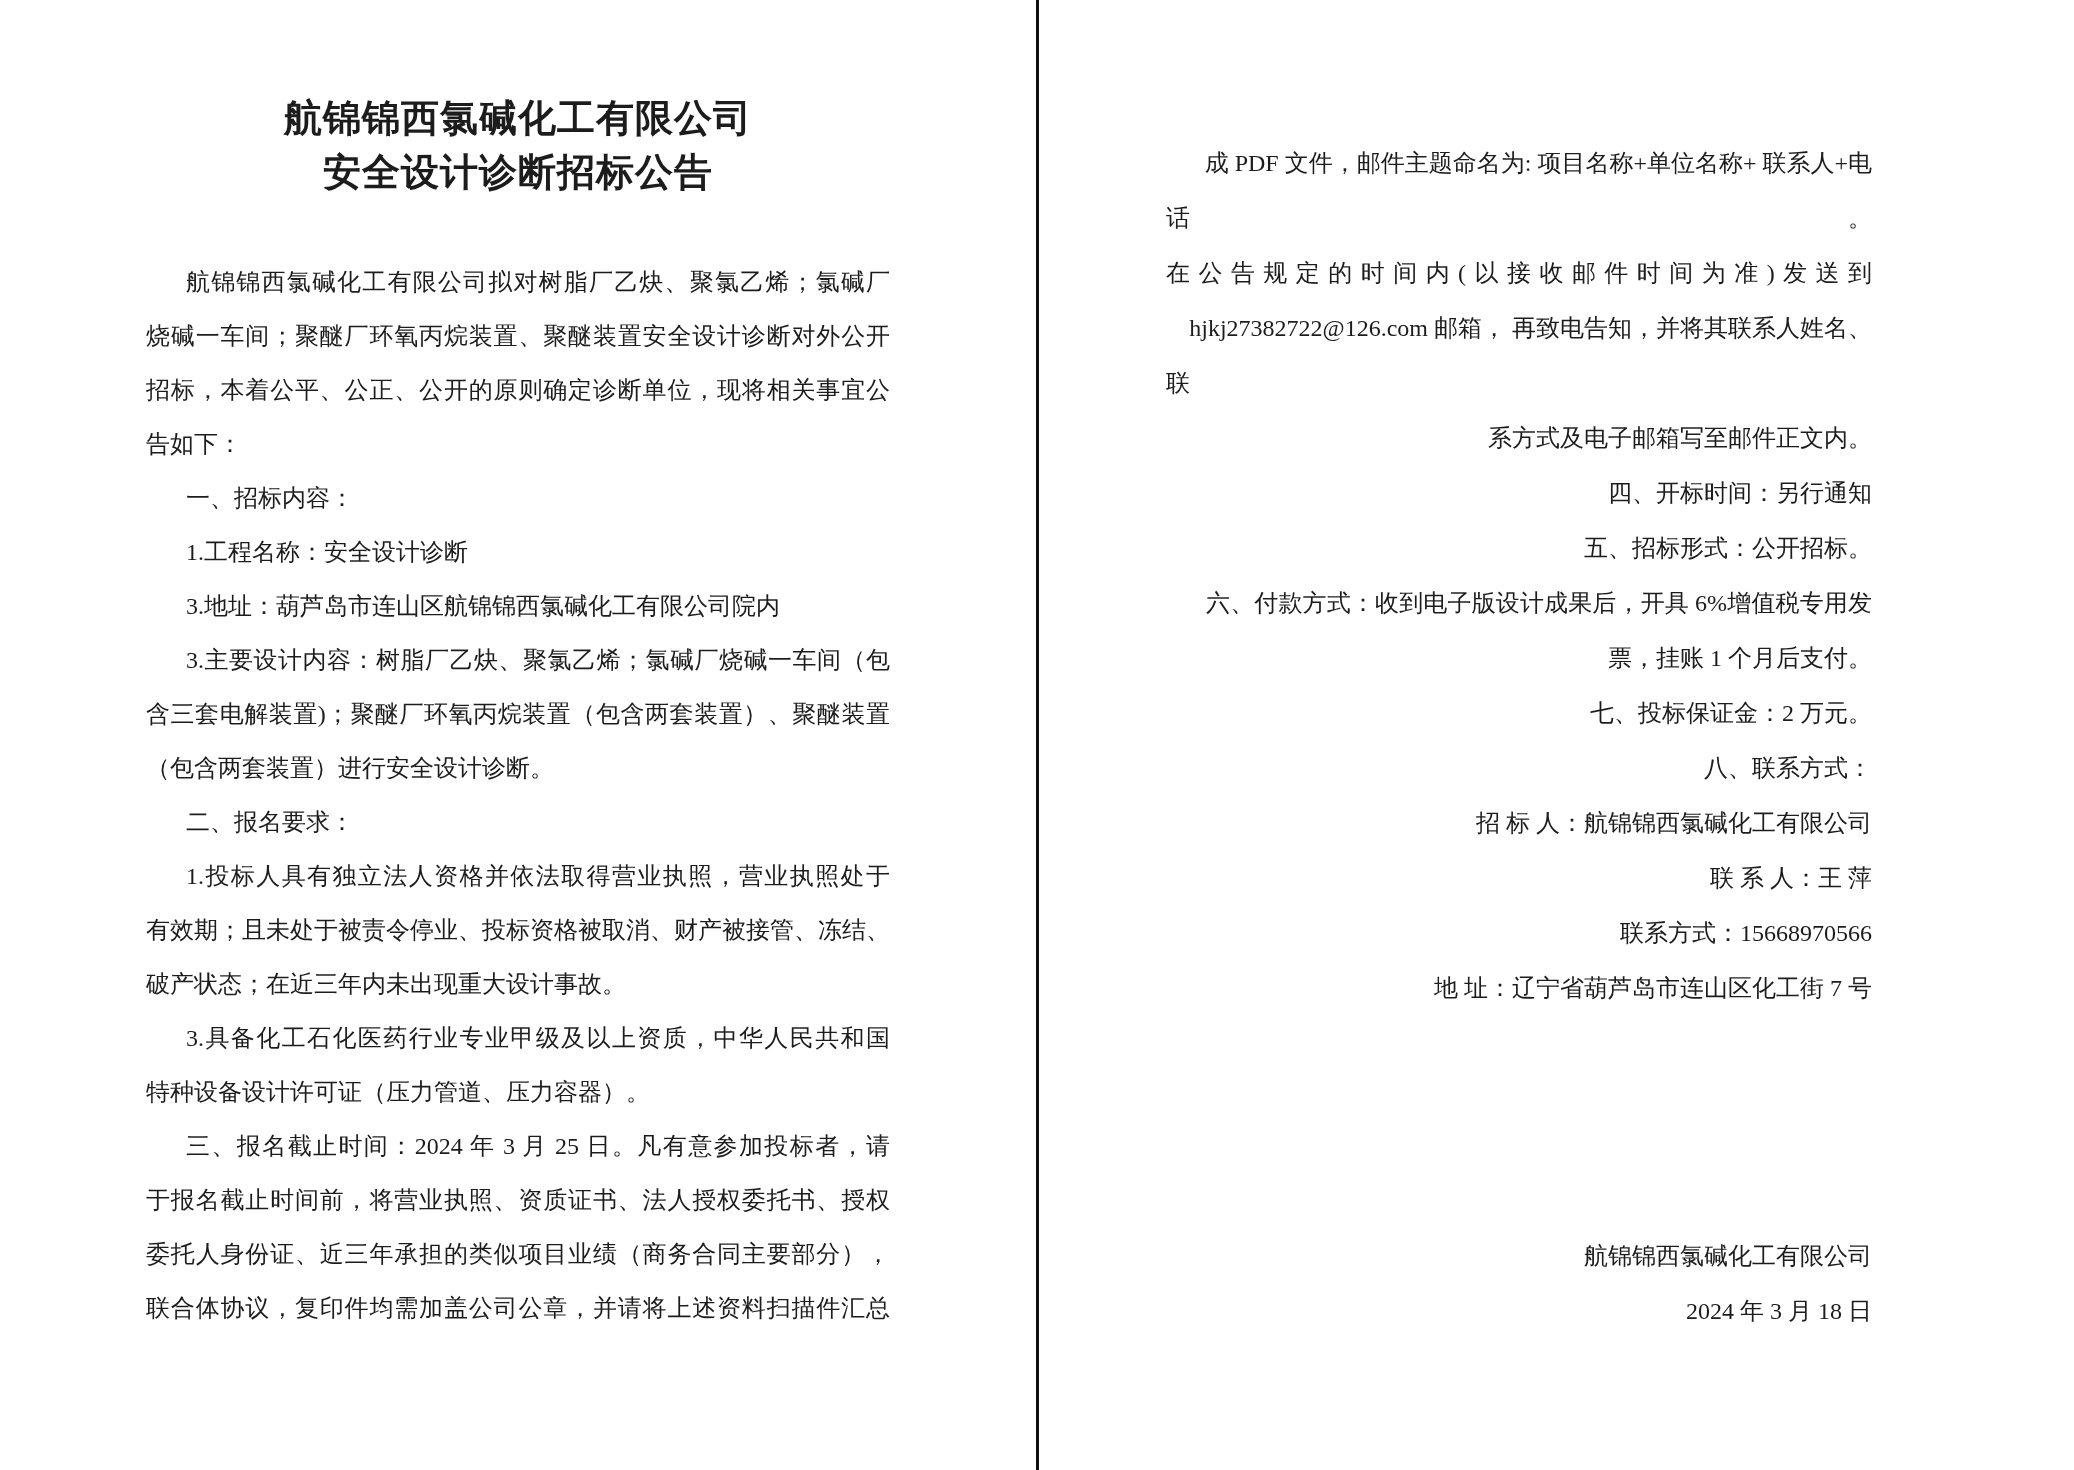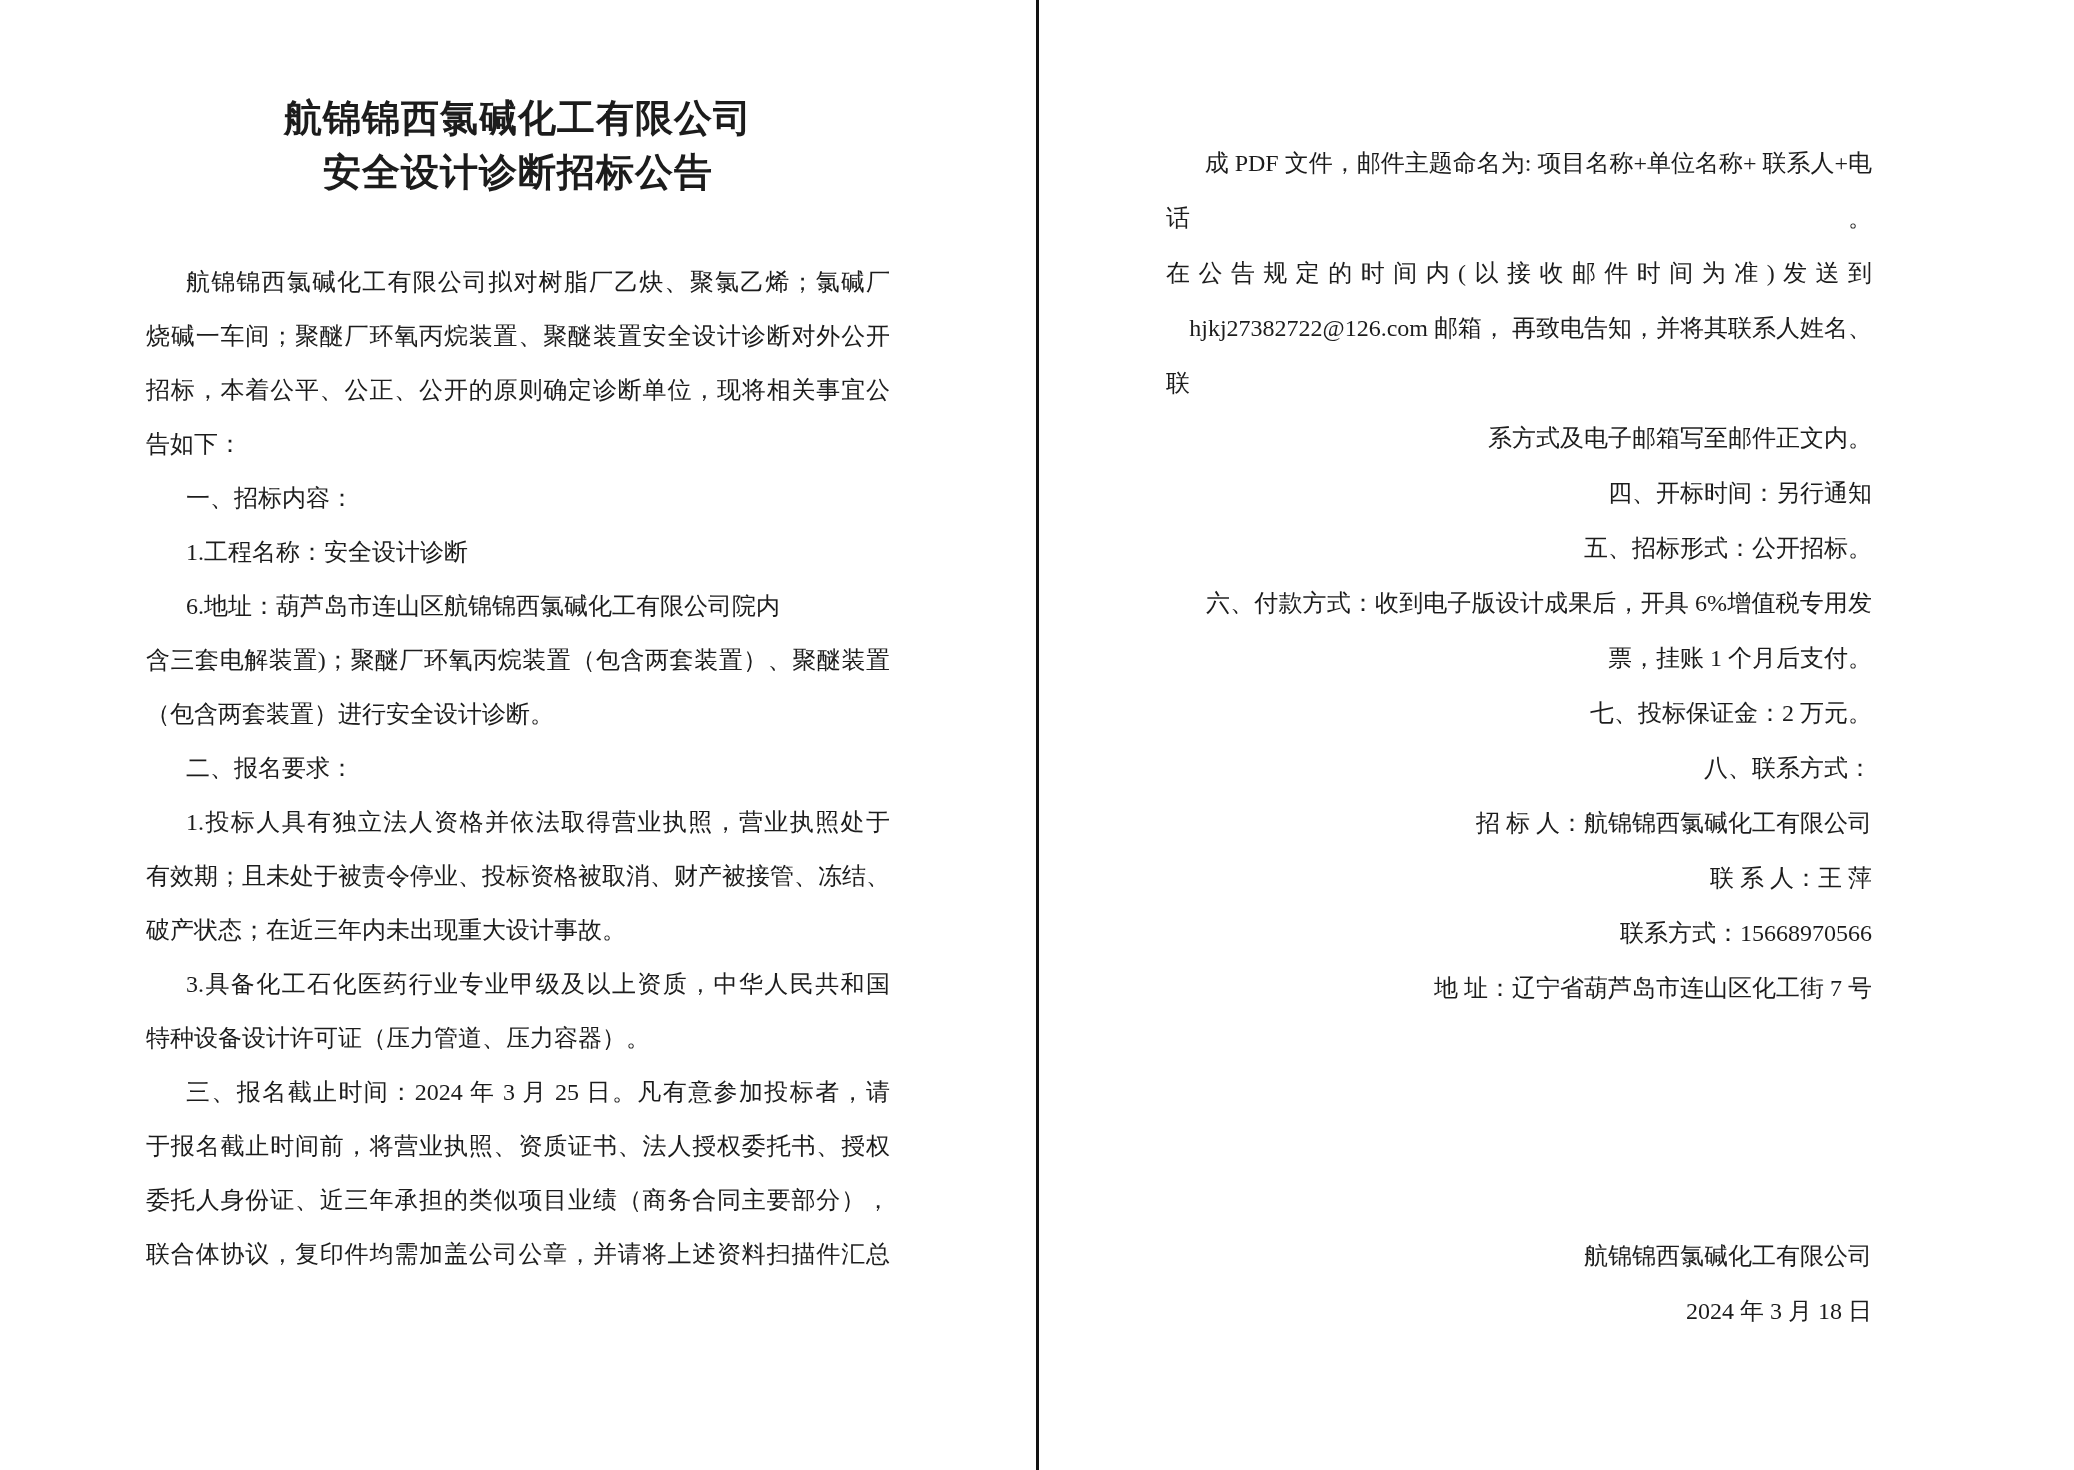--- a/index.html
+++ b/index.html
@@ -90,21 +90,22 @@
     <div class="doc-title">航锦锦西氯碱化工有限公司</div>
     <div class="doc-title">安全设计诊断招标公告</div>
     <div class="title-gap"></div>
 
     <div class="line indent fill">航锦锦西氯碱化工有限公司拟对树脂厂乙炔、聚氯乙烯；氯碱厂</div>
     <div class="line fill">烧碱一车间；聚醚厂环氧丙烷装置、聚醚装置安全设计诊断对外公开</div>
     <div class="line fill">招标，本着公平、公正、公开的原则确定诊断单位，现将相关事宜公</div>
     <div class="line">告如下：</div>
     <div class="line indent">一、招标内容：</div>
     <div class="line indent">1.工程名称：安全设计诊断</div>
-    <div class="line indent">6.地址：葫芦岛市连山区航锦锦西氯碱化工有限公司院内</div>
+    <div class="line indent">3.地址：葫芦岛市连山区航锦锦西氯碱化工有限公司院内</div>
+    <div class="line indent fill">3.主要设计内容：树脂厂乙炔、聚氯乙烯；氯碱厂烧碱一车间（包</div>
     <div class="line fill">含三套电解装置)；聚醚厂环氧丙烷装置（包含两套装置）、聚醚装置</div>
     <div class="line">（包含两套装置）进行安全设计诊断。</div>
     <div class="line indent">二、报名要求：</div>
     <div class="line indent fill">1.投标人具有独立法人资格并依法取得营业执照，营业执照处于</div>
     <div class="line fill">有效期；且未处于被责令停业、投标资格被取消、财产被接管、冻结、</div>
     <div class="line">破产状态；在近三年内未出现重大设计事故。</div>
     <div class="line indent fill">3.具备化工石化医药行业专业甲级及以上资质，中华人民共和国</div>
     <div class="line">特种设备设计许可证（压力管道、压力容器）。</div>
     <div class="line indent fill">三、报名截止时间：2024 年 3 月 25 日。凡有意参加投标者，请</div>
     <div class="line fill">于报名截止时间前，将营业执照、资质证书、法人授权委托书、授权</div>

